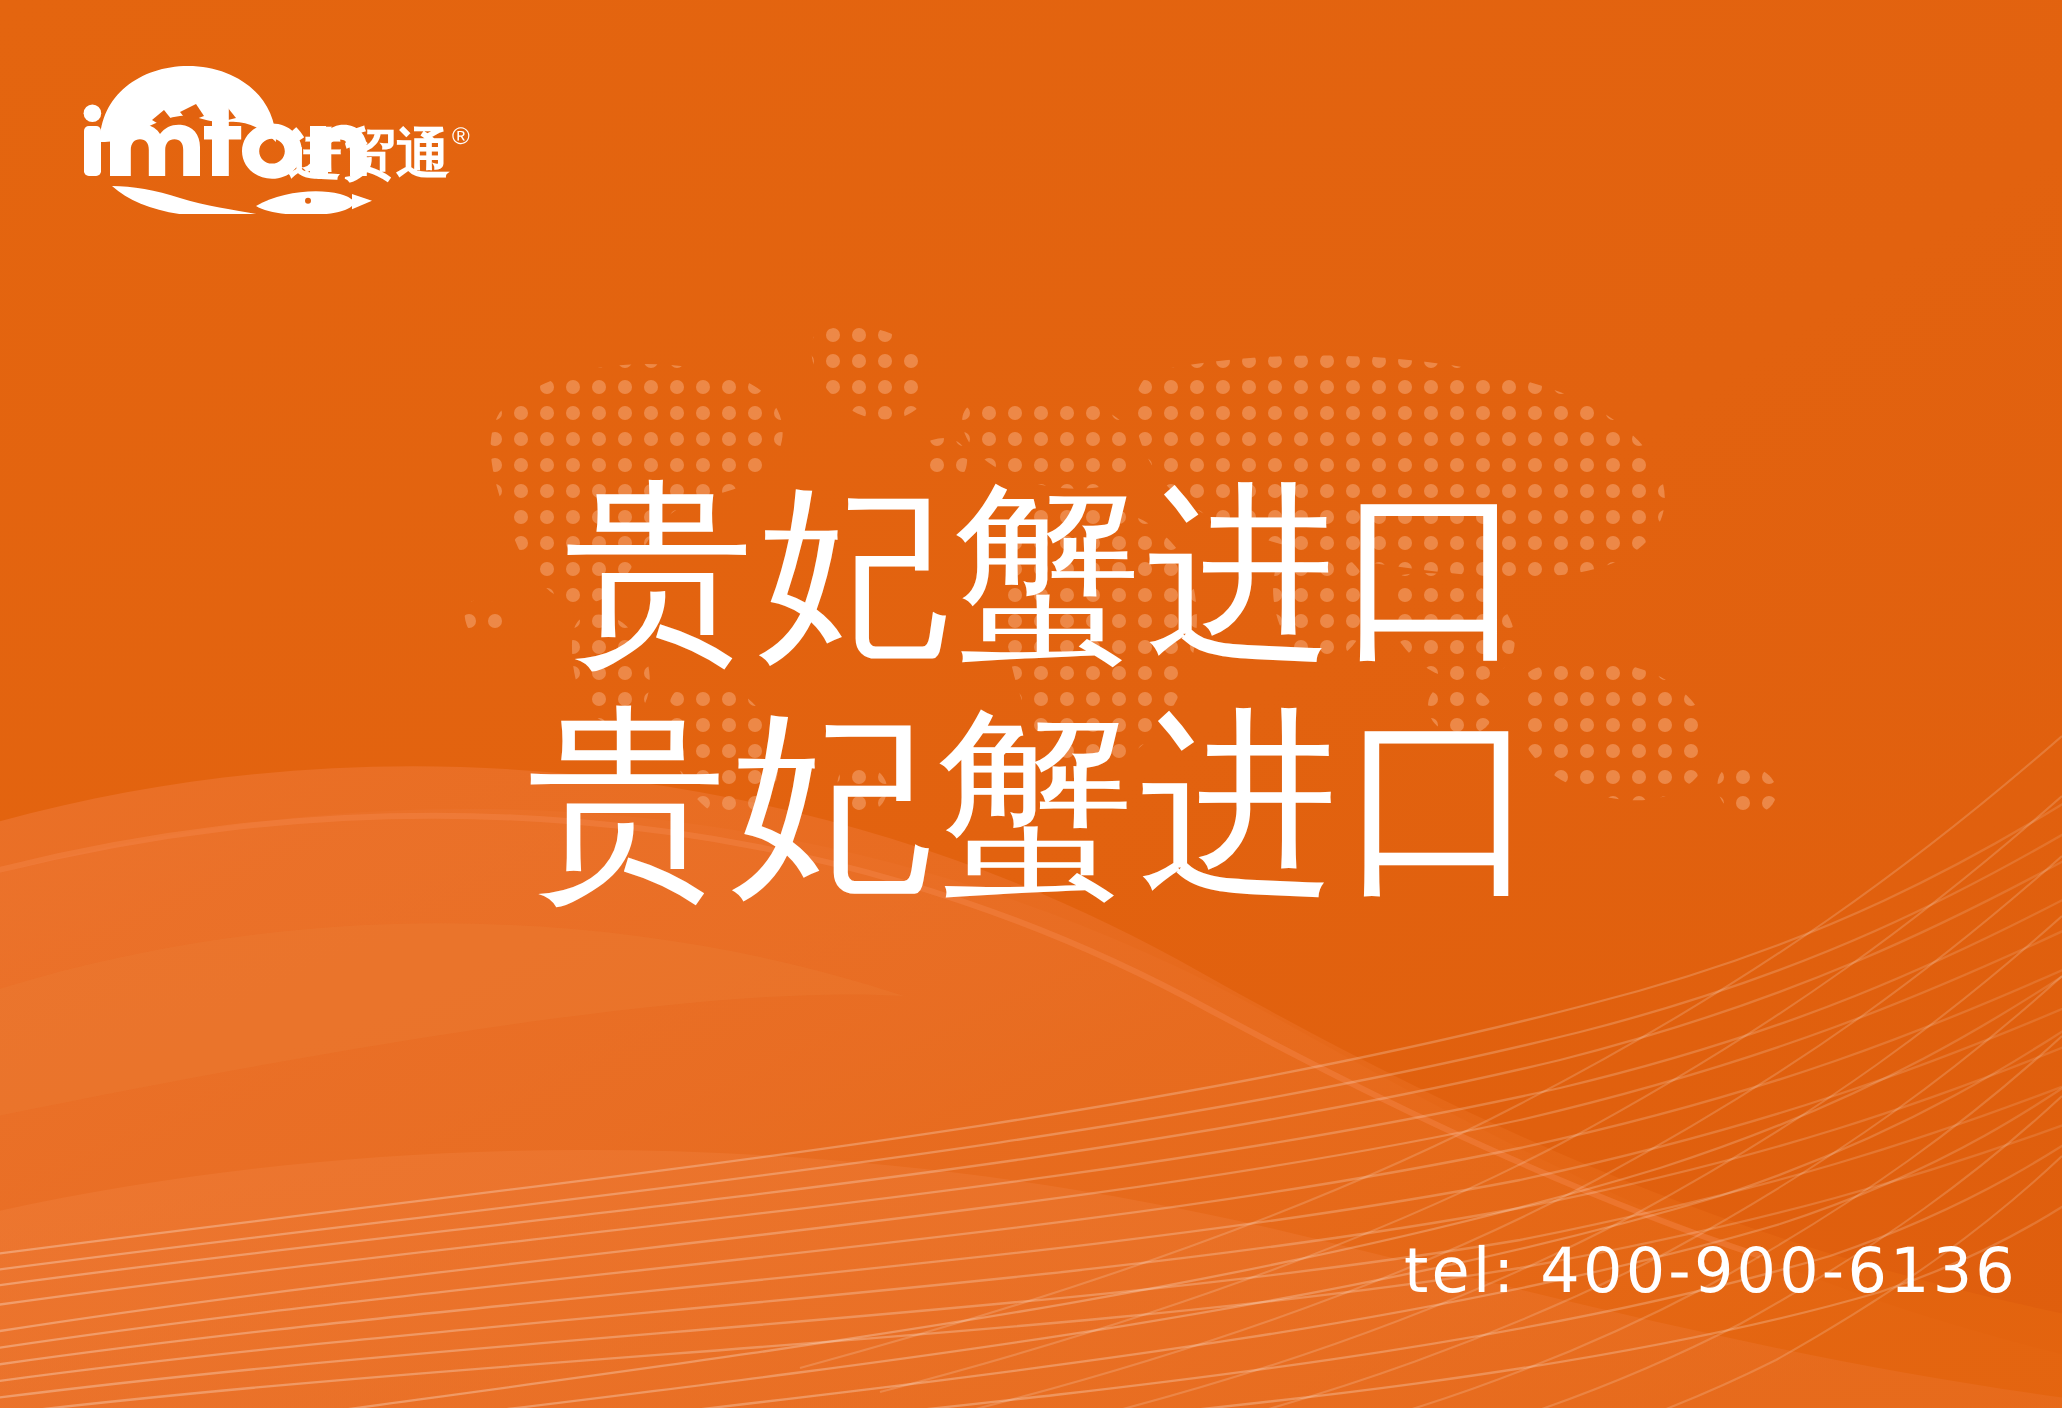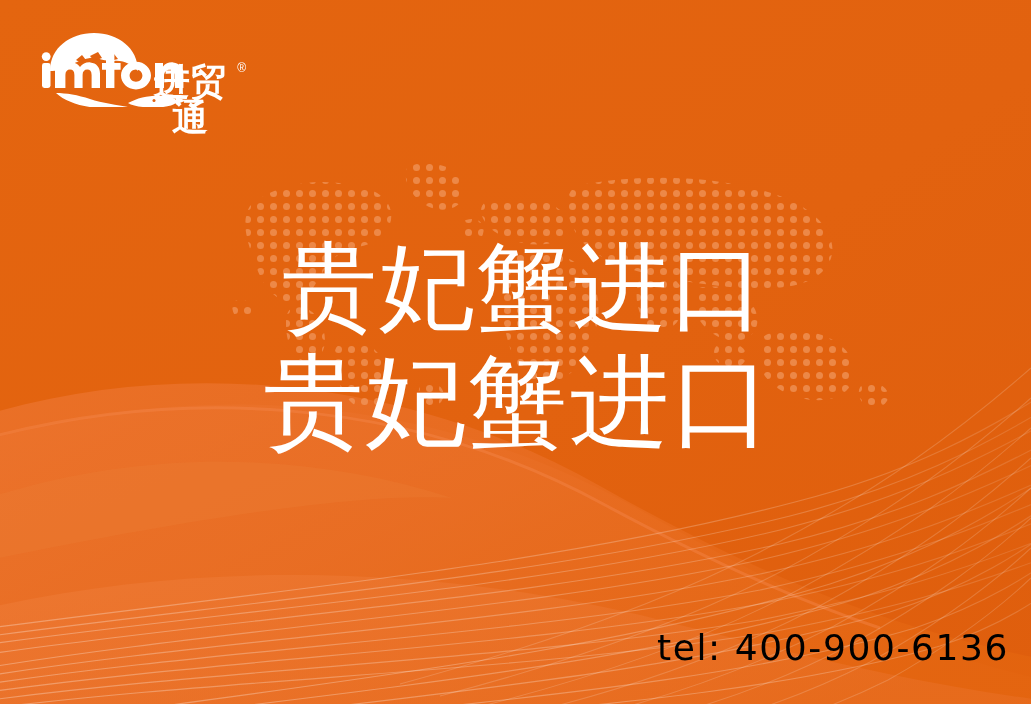--- a/index.html
+++ b/index.html
@@ -70,24 +70,24 @@
   }
   .headline-line.line-2 {
     font-size: 100px;
     padding-left: 6px;
   }
 
   
   .tel {
     position: absolute;
     right: 22px;
-    bottom: 36px;
-    color: #000000;
+    bottom: 50px;
+    color: #ffffff;
     font-family: "DejaVu Sans", "Liberation Sans", sans-serif;
-    font-size: 36px;
+    font-size: 31px;
     letter-spacing: 1.6px;
     white-space: nowrap;
   }
 </style>
 </head>
 <body>
 
 <div class="banner">
 
   <svg class="bg-layer" viewBox="0 0 1031 704" preserveAspectRatio="none">
@@ -284,21 +284,21 @@
                  C 42 68, 30 66, 20 66 Z" fill="#ffffff"></path>
         <path d="M 92 76 C 104 69, 122 67, 134 70 C 140 71.6, 142 74, 140 76
                  C 136 79.6, 124 81, 112 80.4 C 104 80, 96 78.6, 92 76 Z" fill="#ffffff"></path>
         <path d="M 140 70 L 150 73.4 L 140 77.6 Z" fill="#ffffff"></path>
         <circle cx="118" cy="73.4" r="1.5" fill="#e2620f"></circle>
       </g>
     </svg>
 
     
     <div style="position:absolute; left:108px; top:37px; display:flex; align-items:flex-start;">
-      <span style="color:#ffffff; font-size:36px; font-weight:700; letter-spacing:0px;
+      <span style="color:#ffffff; font-size:27px; font-weight:700; letter-spacing:0px;
                    font-family:'DejaVu Sans','Liberation Sans',sans-serif; line-height:1;text-align:center;">进贸通</span>
       <span style="color:#ffffff; font-size:12px; line-height:1; margin-left:1px; margin-top:-2px;">®</span>
     </div>
   </div>
 
   <div class="headline">
     <span class="headline-line line-1">贵妃蟹进口</span>
     <span class="headline-line line-2">贵妃蟹进口</span>
   </div>
 

